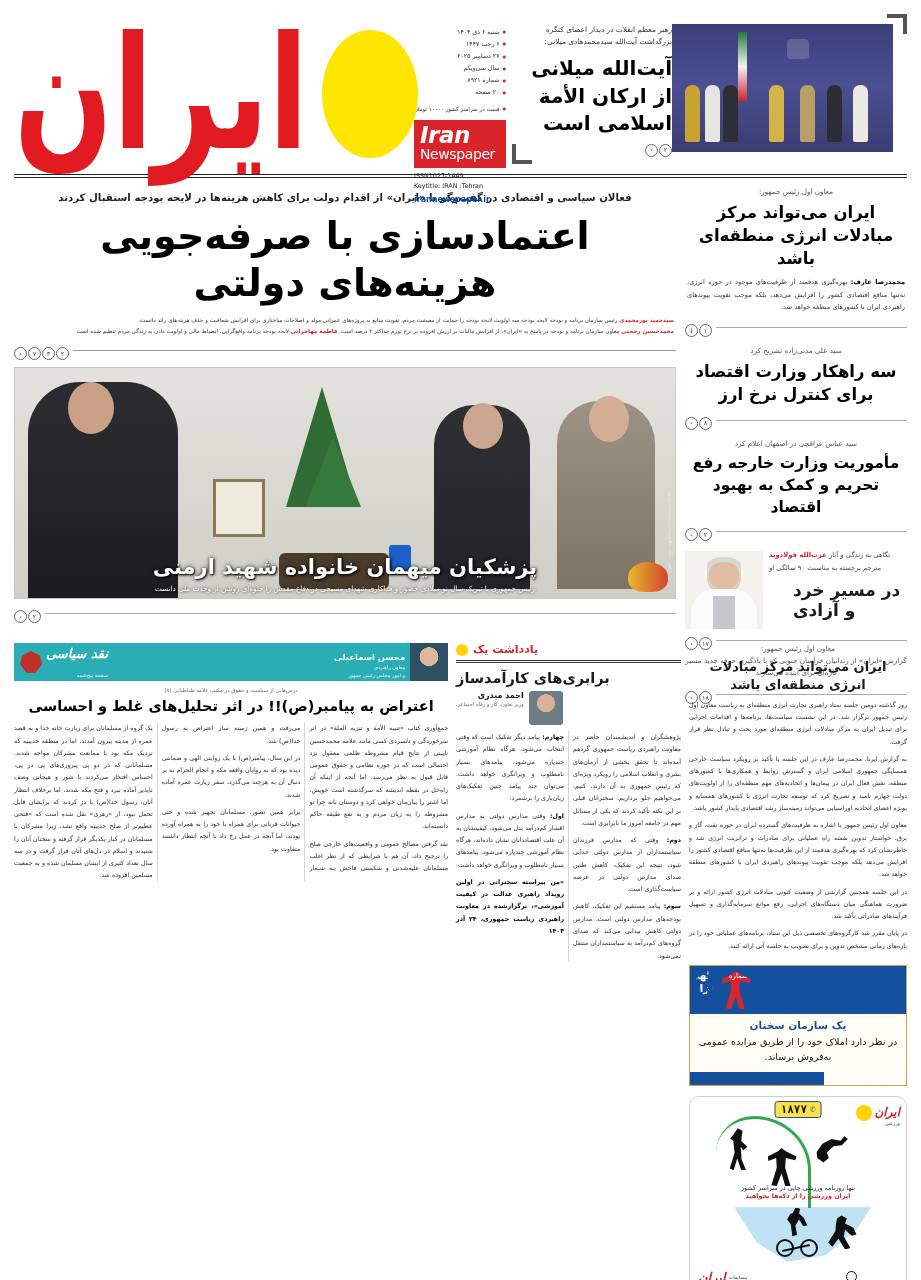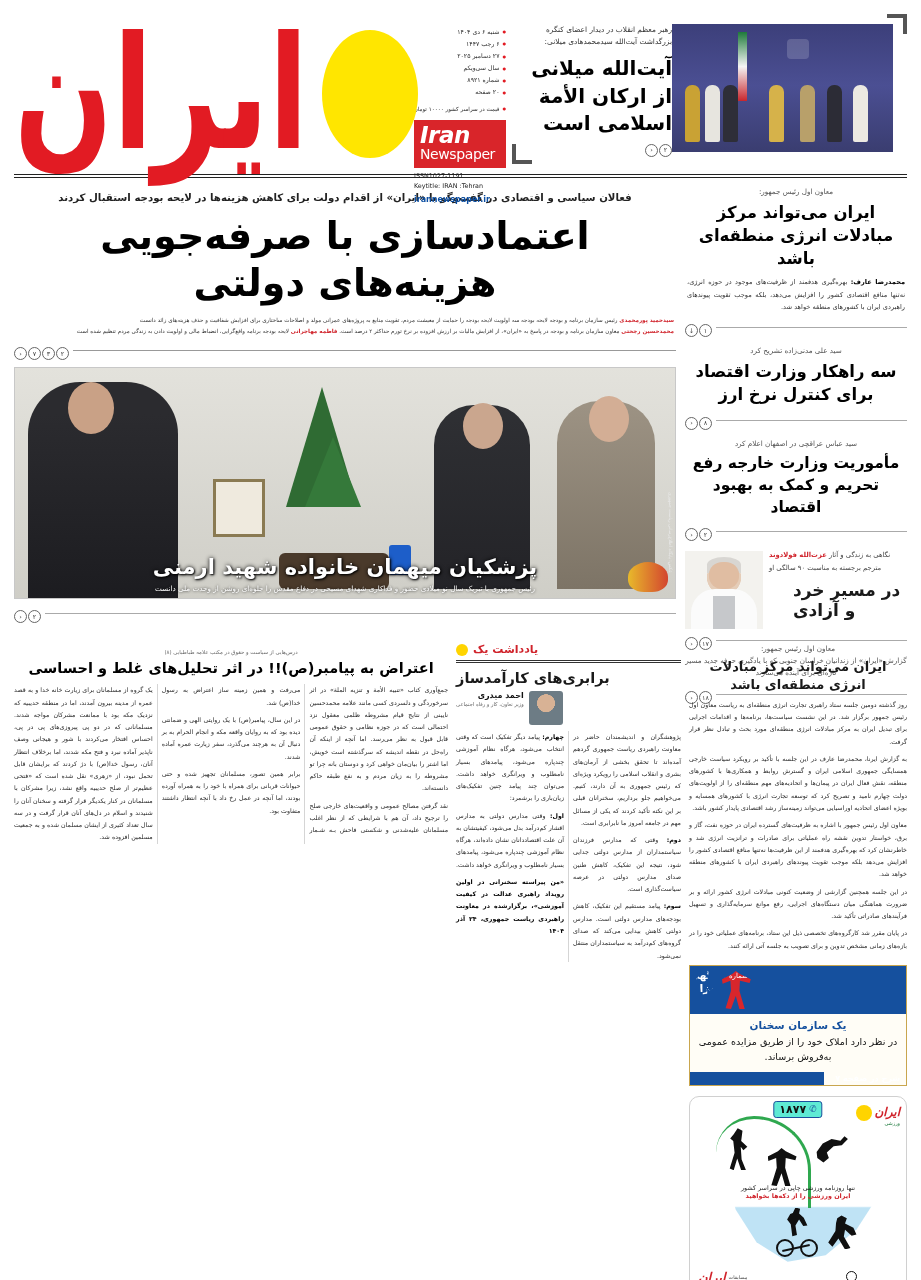--- a/index.html
+++ b/index.html
@@ -523,21 +523,21 @@
   .sp-badge {
     position: absolute; right: 6px; top: 4px;
     display: flex; flex-direction: row-reverse; align-items: center; gap: 3px;
   }
   .sp-badge .sun { width: 16px; height: 16px; border-radius: 50%; background: #ffd400; }
   .sp-badge .nm { font-size: 12px; font-weight: bold; color: #d0232b; font-style: italic; }
   .sp-badge .sub { font-size: 5px; color: #1d7a3c; }
   .sp-phone {
     position: absolute; left: 50%; top: 4px; transform: translateX(-50%);
     display: flex; flex-direction: row-reverse; align-items: center; gap: 3px;
-    border: 1.2px solid #1b4f9c; border-radius: 3px; padding: 1px 5px; background: #5eead4;
+    border: 1.2px solid #1b4f9c; border-radius: 3px; padding: 1px 5px; background: #fde047; font-family: Liberation Mono, monospace;
   }
   .sp-phone .num { font-size: 11px; font-weight: bold; color: #111; letter-spacing: 1px; }
   .sp-phone .ico { font-size: 9px; color: #1b4f9c; }
   .sp-slogan {
     position: absolute; left: 50%; top: 44%; transform: translateX(-50%);
     text-align: center; white-space: nowrap;
   }
   .sp-slogan .l1 { font-size: 6.4px; color: #1a1a1a; }
   .sp-slogan .l2 { font-size: 6.4px; color: #d0232b; font-weight: bold; }
   .sp-foot {
@@ -582,21 +582,21 @@
         <li>۲۰ صفحه</li>
         <li class="issue-price">قیمت در سراسر کشور ۱۰۰۰۰ تومان</li>
       </ul>
 
       <div class="brandbox">
         <div class="b1">Iran</div>
         <div class="b2">Newspaper</div>
       </div>
 
       <div class="issn">
-        <div>ISSN1027-1191</div>
+        <div>ISSN1027-1449</div>
         <div>Keytitle: IRAN :Tehran</div>
       </div>
       <div class="site">irannewspaper.ir</div>
     </div>
 
     <div class="teaser">
       <span class="corner tr"></span>
       <span class="corner bl"></span>
 
       <div class="teaser-text">
@@ -755,20 +755,38 @@
           <span class="line"></span>
         </div>
       </div>
 
     </div>
   </div>
 
   <div class="lower">
 
     <div class="col-right">
+      <div class="teal-bar">
+        <div class="teal-logo">
+          <span class="teal-seal"></span>
+          <span>
+            <span class="tl1">نقد سیاسی</span><br>
+            <span class="tl2">صفحه پنج‌شنبه</span>
+          </span>
+        </div>
+        <div class="teal-spacer"></div>
+        <div class="teal-author">
+          <span class="ta-txt">
+            <span class="an">محسن اسماعیلی</span>
+            <div class="ar">معاون راهبردی</div>
+            <div class="ar">و امور مجلس رئیس جمهور</div>
+          </span>
+          <span class="teal-photo"></span>
+        </div>
+      </div>
 
       <div class="op-meta">درس‌هایی از سیاست و حقوق در مکتب علامه طباطبایی (۸)</div>
       <div class="op-title">اعتراض به پیامبر(ص)!! در اثر تحلیل‌های غلط و احساسی</div>
 
       <div class="cols-3 bodytext">
         <p>جمع‌آوری کتاب «تنبیه الأمة و تنزیه الملة» در اثر سرخوردگی و دلسردی کسی مانند علامه محمدحسین نایینی از نتایج قیام مشروطه ظلمی معقول نزد احتمالی است که در جوزه نظامی و حقوق عمومی قابل قبول به نظر می‌رسد. اما آنچه از اینکه آن راه‌حل در نقطه اندیشه که سرگذشته است خویش، اما اشتر را بیان‌مان خواهی کرد و دوستان بانه چرا تو مشروطه را به زیان مردم و به نفع طبقه حاکم دانسته‌اند.</p>
         <p>نقد گرفتن مصالح عمومی و واقعیت‌های خارجی صلح را ترجیح داد، آن هم با شرایطی که از نظر اغلب مسلمانان علیه‌شدنی و شکستی فاحش بـه شـمار می‌رفت و همین زمینه ساز اعتراض به رسول خدا(ص) شد.</p>
         <p>در این سال، پیامبر(ص) با یک روایتی الهی و ضمانتی دیده بود که به روایان واقعه مکه و انجام الحرام به بر دنبال آن به هرچند می‌گذرد، سفر زیارت عمره آماده شدند.</p>
         <p>برابر همین تصور، مسلمانان تجهیز شده و حتی حیوانات قربانی برای همراه با خود را به همراه آورده بودند، اما آنچه در عمل رخ داد با آنچه انتظار داشتند متفاوت بود.</p>
         <p>یک گروه از مسلمانان برای زیارت خانه خدا و به قصد عمره از مدینه بیرون آمدند، اما در منطقه حدیبیه که نزدیک مکه بود با ممانعت مشرکان مواجه شدند. مسلمانانی که در دو پی پیروزی‌های پی در پی، احساس افتخار می‌کردند با شور و هیجانی وصف ناپذیر آماده نبرد و فتح مکه شدند، اما برخلاف انتظار آنان، رسول خدا(ص) با دژ کردند که برایشان قابل تحمل نبود، از «زهری» نقل شده است که «فتحی عظیم‌تر از صلح حدیبیه واقع نشد، زیرا مشرکان با مسلمانان در کنار یکدیگر قرار گرفته و سخنان آنان را شنیدند و اسلام در دل‌های آنان قرار گرفت و در سه سال تعداد کثیری از ایشان مسلمان شده و به جمعیت مسلمین افزوده شد.</p>

